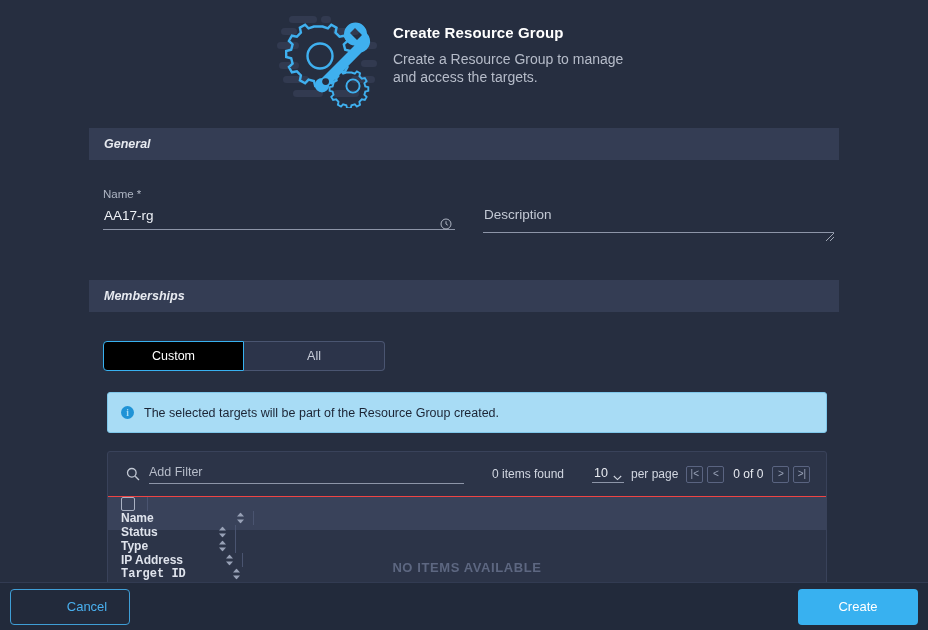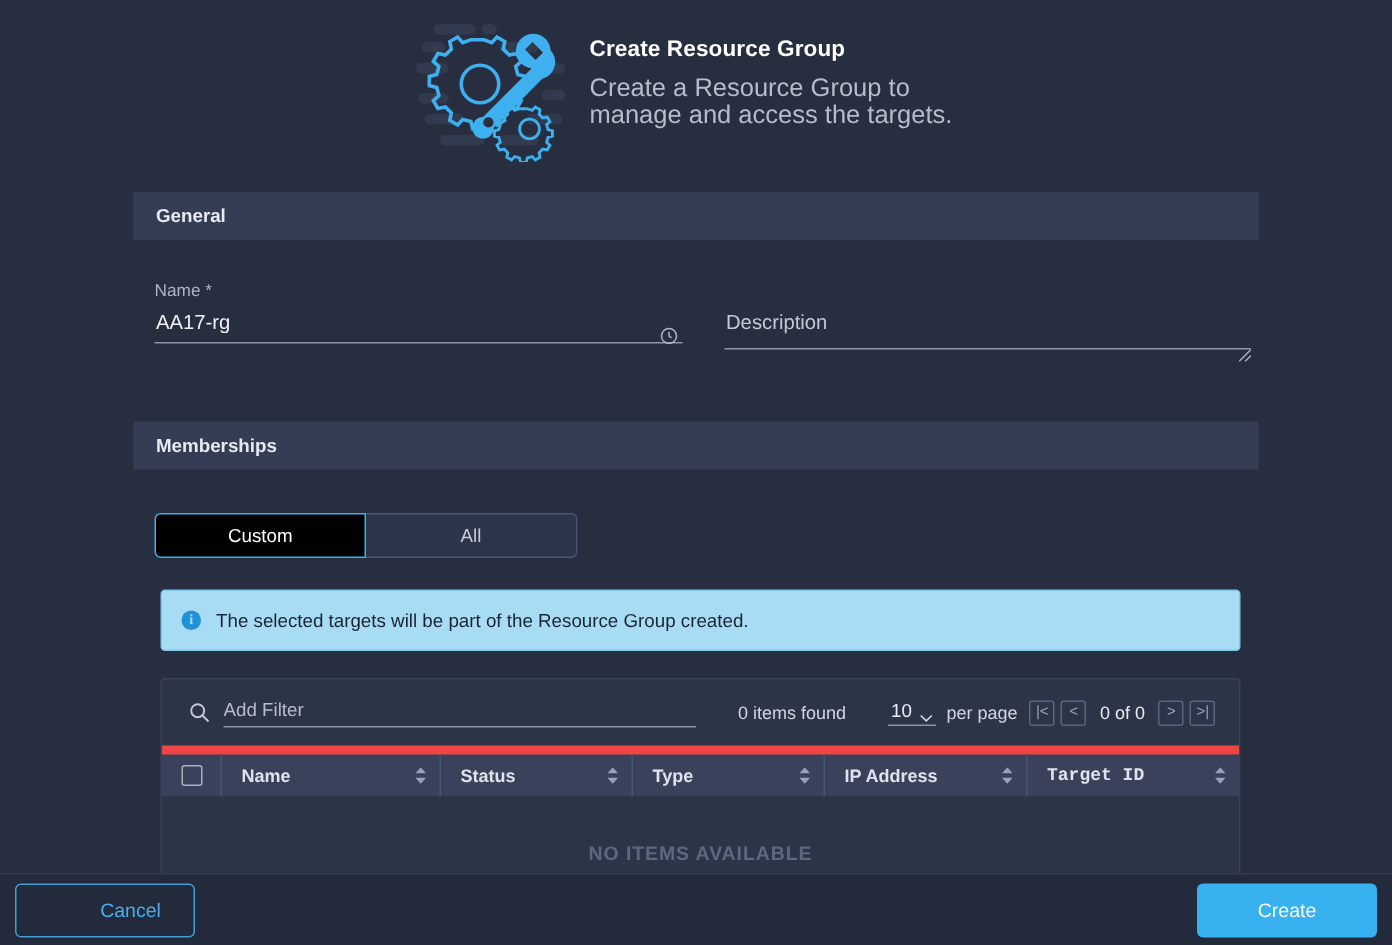--- a/index.html
+++ b/index.html
@@ -35,38 +35,39 @@
   }
   .page-title {
     color: #ffffff;
     font-size: 15px;
     font-weight: bold;
     letter-spacing: .1px;
     line-height: 26px;
   }
   .page-subtitle {
     color: #b6bcc9;
-    font-size: 17px;
+    font-size: 14px;
     line-height: 18px;
     margin-top: 4px;
     max-width: 250px;
   }
 
   
   .section-bar {
     margin: 0 auto;
     width: 750px;
     height: 32px;
     background: #343d54;
     display: flex;
     align-items: center;
     padding-left: 15px;
     color: #e7eaf0;
     font-size: 12.5px;
     font-weight: bold;
+    font-style: italic;
   }
   .section-general { margin-top: 18px; }
 
   
   .form-row {
     width: 750px;
     margin: 0 auto;
     display: flex;
     padding-top: 27px;
     padding-left: 14px;
@@ -275,21 +276,22 @@
     font-size: 12px;
     margin: 0 5px;
     white-space: nowrap;
   }
 
   
   .table-head {
     display: flex;
     height: 34px;
     background: #39425a;
-    border-top: 6px solid #ef4444;
+    border-top: 1px solid #ef4444;
+    flex-direction: column;
   }
   .th {
     display: flex;
     align-items: center;
     color: #dfe3ec;
     font-size: 12px;
     font-weight: bold;
     padding-left: 13px;
     border-right: 1px solid #4a5470;
     position: relative;

